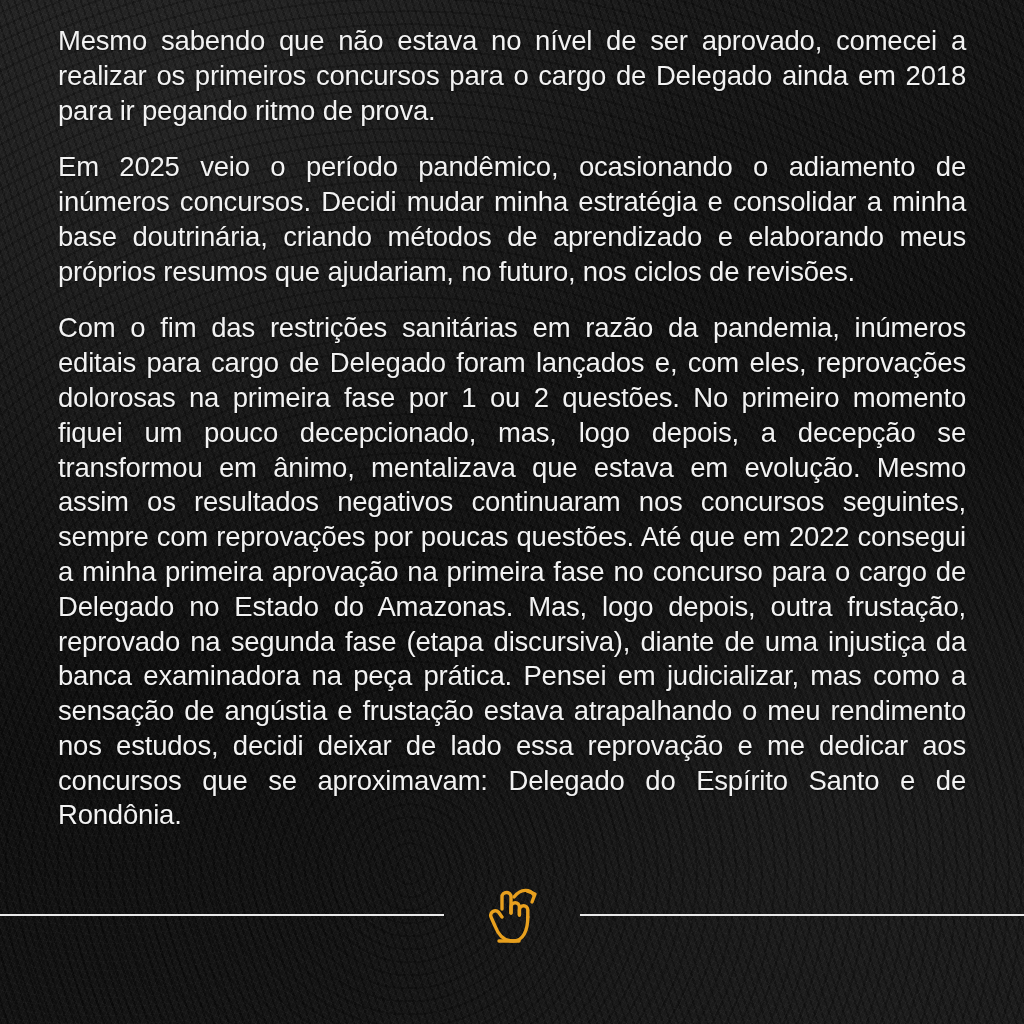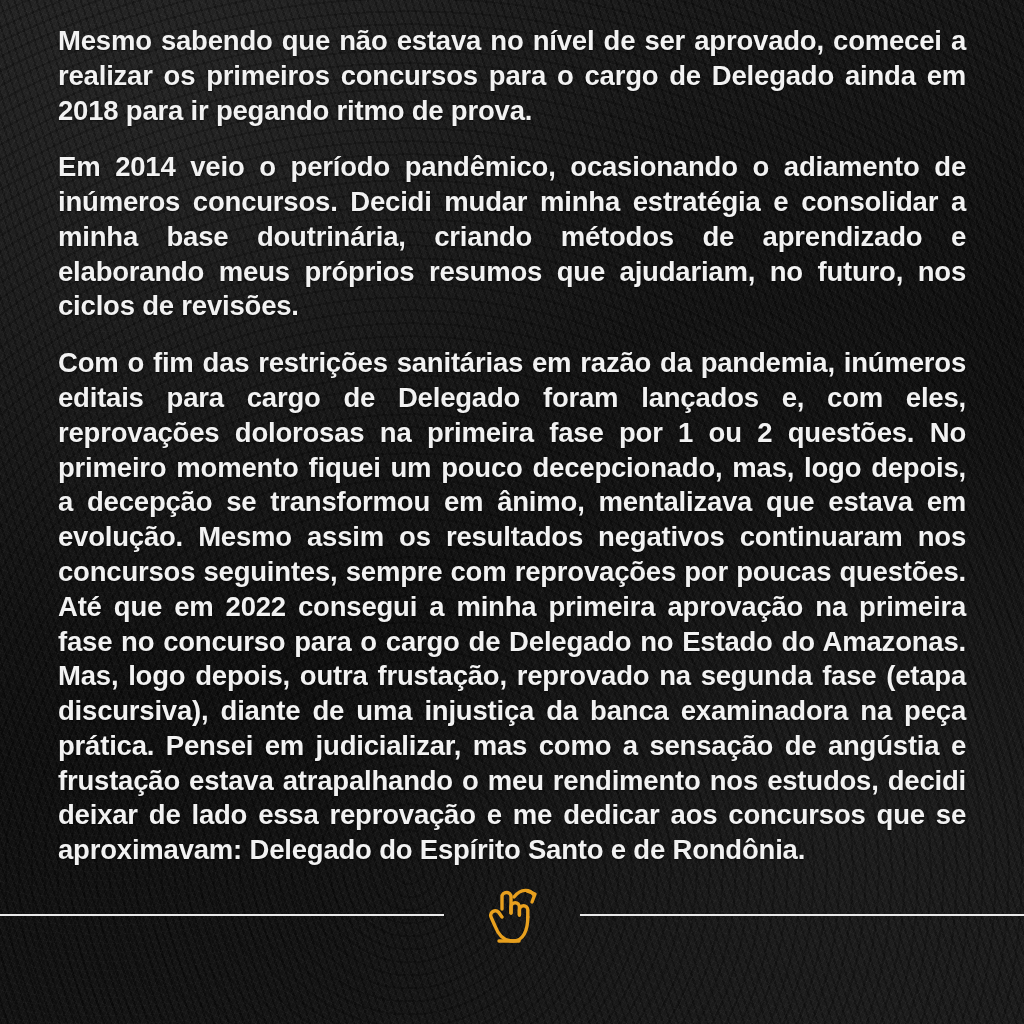--- a/index.html
+++ b/index.html
@@ -40,21 +40,20 @@
       repeating-radial-gradient(circle at 10% 20%, rgba(255,255,255,0.03) 0 1px, rgba(0,0,0,0) 1px 9px),
       repeating-radial-gradient(circle at 70% 60%, rgba(255,255,255,0.025) 0 1px, rgba(0,0,0,0) 1px 11px),
       repeating-radial-gradient(circle at 40% 85%, rgba(0,0,0,0.4) 0 2px, rgba(0,0,0,0) 2px 13px);
   }
 
   
   #content {
     position: relative;
     z-index: 2;
     padding: 24px 58px 0 58px;
-    font-weight: bold;
   }
   .para {
     color: #f2f2f2;
     font-size: 27.5px;
     line-height: 1.265;
     text-align: justify;
     text-justify: inter-word;
     letter-spacing: -0.2px;
     margin: 0 0 22px 0;
     text-shadow: 0 1px 2px rgba(0,0,0,0.6);
@@ -90,21 +89,21 @@
   #hand-icon svg { display: block; }
 </style>
 </head>
 <body>
 
 <div id="card">
   <div id="grain"></div>
 
   <div id="content">
     <p class="para">Mesmo sabendo que não estava no nível de ser aprovado, comecei a realizar os primeiros concursos para o cargo de Delegado ainda em 2018 para ir pegando ritmo de prova.</p>
-    <p class="para">Em 2014 veio o período pandêmico, ocasionando o adiamento de inúmeros concursos. Decidi mudar minha estratégia e consolidar a minha base doutrinária, criando métodos de aprendizado e elaborando meus próprios resumos que ajudariam, no futuro, nos ciclos de revisões.</p>
+    <p class="para">Em 2025 veio o período pandêmico, ocasionando o adiamento de inúmeros concursos. Decidi mudar minha estratégia e consolidar a minha base doutrinária, criando métodos de aprendizado e elaborando meus próprios resumos que ajudariam, no futuro, nos ciclos de revisões.</p>
     <p class="para">Com o fim das restrições sanitárias em razão da pandemia, inúmeros editais para cargo de Delegado foram lançados e, com eles, reprovações dolorosas na primeira fase por 1 ou 2 questões. No primeiro momento fiquei um pouco decepcionado, mas, logo depois, a decepção se transformou em ânimo, mentalizava que estava em evolução. Mesmo assim os resultados negativos continuaram nos concursos seguintes, sempre com reprovações por poucas questões. Até que em 2022 consegui a minha primeira aprovação na primeira fase no concurso para o cargo de Delegado no Estado do Amazonas. Mas, logo depois, outra frustação, reprovado na segunda fase (etapa discursiva), diante de uma injustiça da banca examinadora na peça prática. Pensei em judicializar, mas como a sensação de angústia e frustação estava atrapalhando o meu rendimento nos estudos, decidi deixar de lado essa reprovação e me dedicar aos concursos que se aproximavam: Delegado do Espírito Santo e de Rondônia.</p>
   </div>
 
   <div id="footer">
     <div class="rule left"></div>
     <div id="hand-wrap">
       <span id="hand-icon">
         <svg width="64" height="72" viewBox="0 0 64 72" fill="none" stroke="#e8a01e" stroke-width="3.4" stroke-linecap="round" stroke-linejoin="round">
 
           <path d="M34 18 C41 9, 50 10, 54 16"></path>

